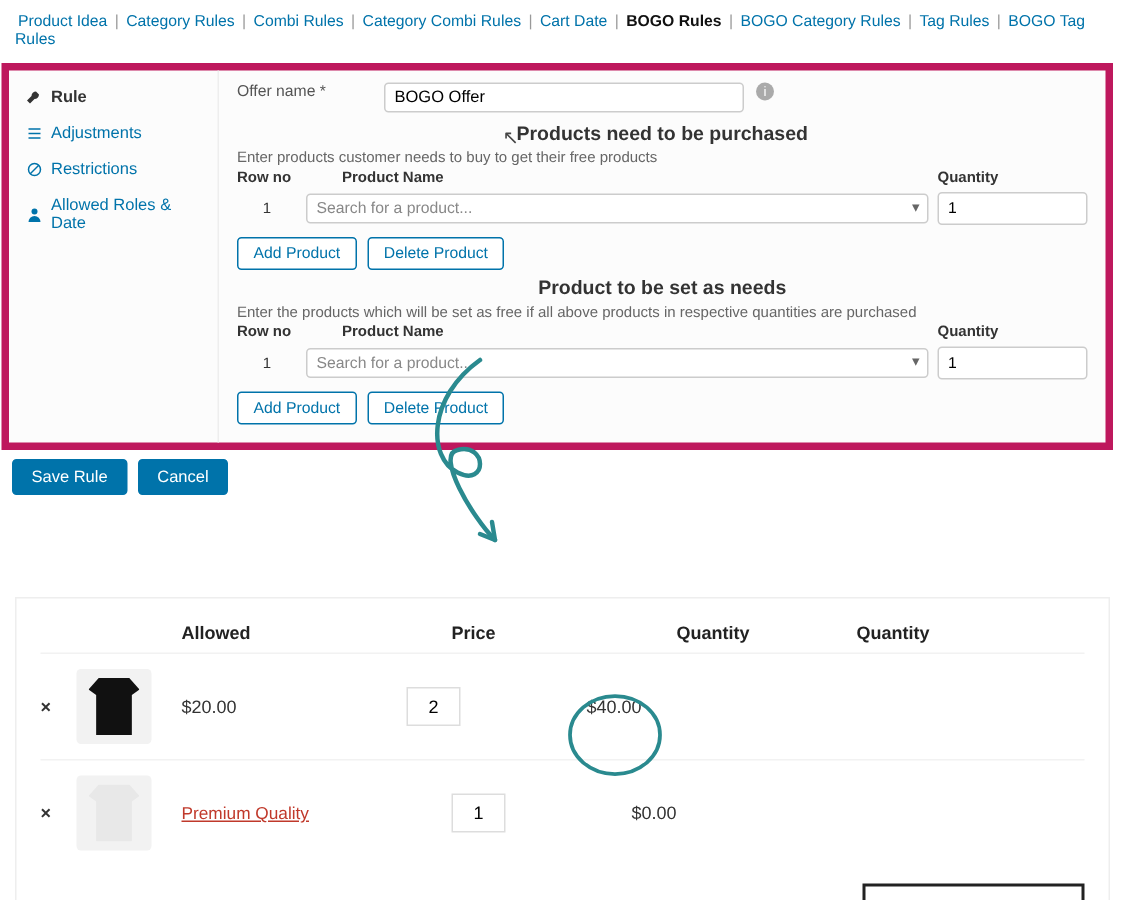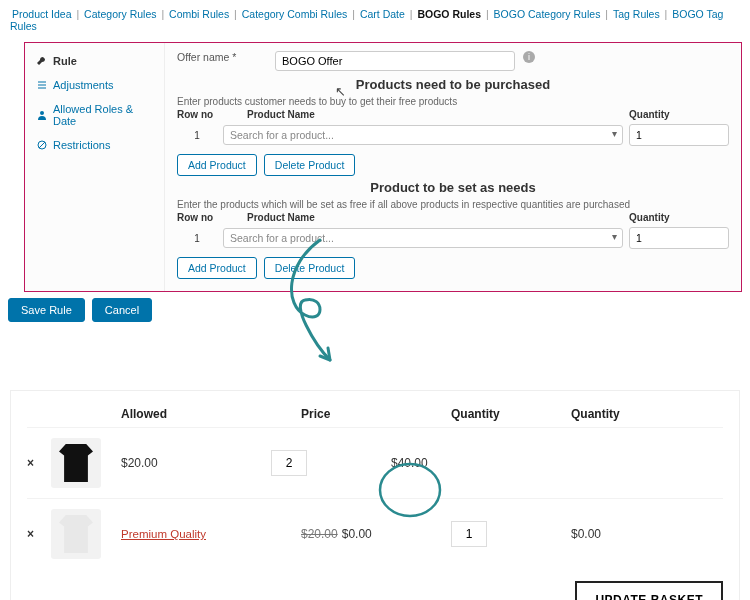--- a/index.html
+++ b/index.html
@@ -2,21 +2,21 @@
 <html><head>
 <meta charset="utf-8">
 <style>
   * { box-sizing: border-box; margin: 0; padding: 0; }
   body { font-family: Arial, Helvetica, sans-serif; background: #fff; width: 750px; height: 600px; font-size: 11px; color: #333; position: relative; }
   .tabbar { padding: 8px 10px 6px; font-size: 10.5px; }
   .tabbar a { color: #0073aa; text-decoration: none; margin: 0 2px; }
   .tabbar a.active { font-weight: bold; color: #111; }
   .tabbar .sep { color: #999; }
 
-  .panel { display: flex; border: 1px solid #be185d; margin: 4px 8px 0 24px; background: #fcfcfc; }
+  .panel { display: flex; border: 5px solid #be185d; margin: 4px 8px 0 1px; background: #fcfcfc; }
   .sidebar { width: 140px; padding: 6px 0; border-right: 1px solid #eee; }
   .sidebar .item { padding: 6px 12px; font-size: 11px; color: #0073aa; display: flex; align-items: center; gap: 6px; }
   .sidebar .item.active { color: #333; font-weight: bold; }
   .sidebar .item .icon { width: 10px; height: 10px; display: inline-block; }
 
   .form-area { flex: 1; padding: 8px 12px 12px; }
   .row-offer { display: flex; gap: 8px; margin-bottom: 6px; }
   .row-offer .lbl { width: 90px; font-size: 10.5px; color: #555; }
   .offer-input { width: 240px; padding: 3px 6px; border: 1px solid #ccc; border-radius: 3px; font-size: 11px; }
   .info { display: inline-flex; width: 12px; height: 12px; border-radius: 50%; background: #aaa; color: #fff; align-items: center; justify-content: center; font-size: 9px; }
@@ -96,34 +96,34 @@
       <span class="icon">
         <svg viewBox="0 0 10 10" width="10" height="10">
             <path d="M1 2h8M1 5h8M1 8h8" stroke="#0073aa" stroke-width="1"></path>
           </svg>
       </span>
       <span>Adjustments</span>
     </div>
     <div class="item">
       <span class="icon">
         <svg viewBox="0 0 10 10" width="10" height="10">
+            <circle cx="5" cy="5" r="4" stroke="#0073aa" fill="none" stroke-width="1"></circle>
+            <line x1="2" y1="8" x2="8" y2="2" stroke="#0073aa" stroke-width="1"></line>
+          </svg>
+      </span>
+      <span>Restrictions</span>
+    </div>
+    <div class="item">
+      <span class="icon">
+        <svg viewBox="0 0 10 10" width="10" height="10">
             <circle cx="5" cy="3" r="2" fill="#0073aa"></circle>
             <path d="M1 10a4 4 0 0 1 8 0" fill="#0073aa"></path>
           </svg>
       </span>
       <span>Allowed Roles &amp; Date</span>
-    </div>
-    <div class="item">
-      <span class="icon">
-        <svg viewBox="0 0 10 10" width="10" height="10">
-            <circle cx="5" cy="5" r="4" stroke="#0073aa" fill="none" stroke-width="1"></circle>
-            <line x1="2" y1="8" x2="8" y2="2" stroke="#0073aa" stroke-width="1"></line>
-          </svg>
-      </span>
-      <span>Restrictions</span>
     </div>
   </div>
 
   <div class="form-area">
     <div class="row-offer">
       <span class="lbl">Offer name *</span>
       <input class="offer-input" type="text" value="BOGO Offer" style="">
       <span class="info">i</span>
     </div>
 
@@ -198,23 +198,20 @@
     <div class="cqty"><input type="text" value="2" style=""></div>
     <div class="csub">$40.00</div>
   </div>
 
   <div class="cart-row">
     <div class="cx">×</div>
     <div class="cimg">
         <div class="tee white"></div>
       </div>
     <div class="cprod"><a href="#">Premium Quality</a></div>
-    <div class="cprice">
-      <span class="strike">$20.00</span><span>$0.00</span>
-    </div>
     <div class="cqty"><input type="text" value="1" style=""></div>
     <div class="csub">$0.00</div>
   </div>
 
   <button class="update-basket">UPDATE BASKET</button>
   <div style="clear:both"></div>
 </div>
 
 <svg class="circle-svg" viewBox="0 0 70 60">
   <ellipse cx="35" cy="30" rx="30" ry="26" stroke="#2a8a8f" stroke-width="2.5" fill="none"></ellipse>

